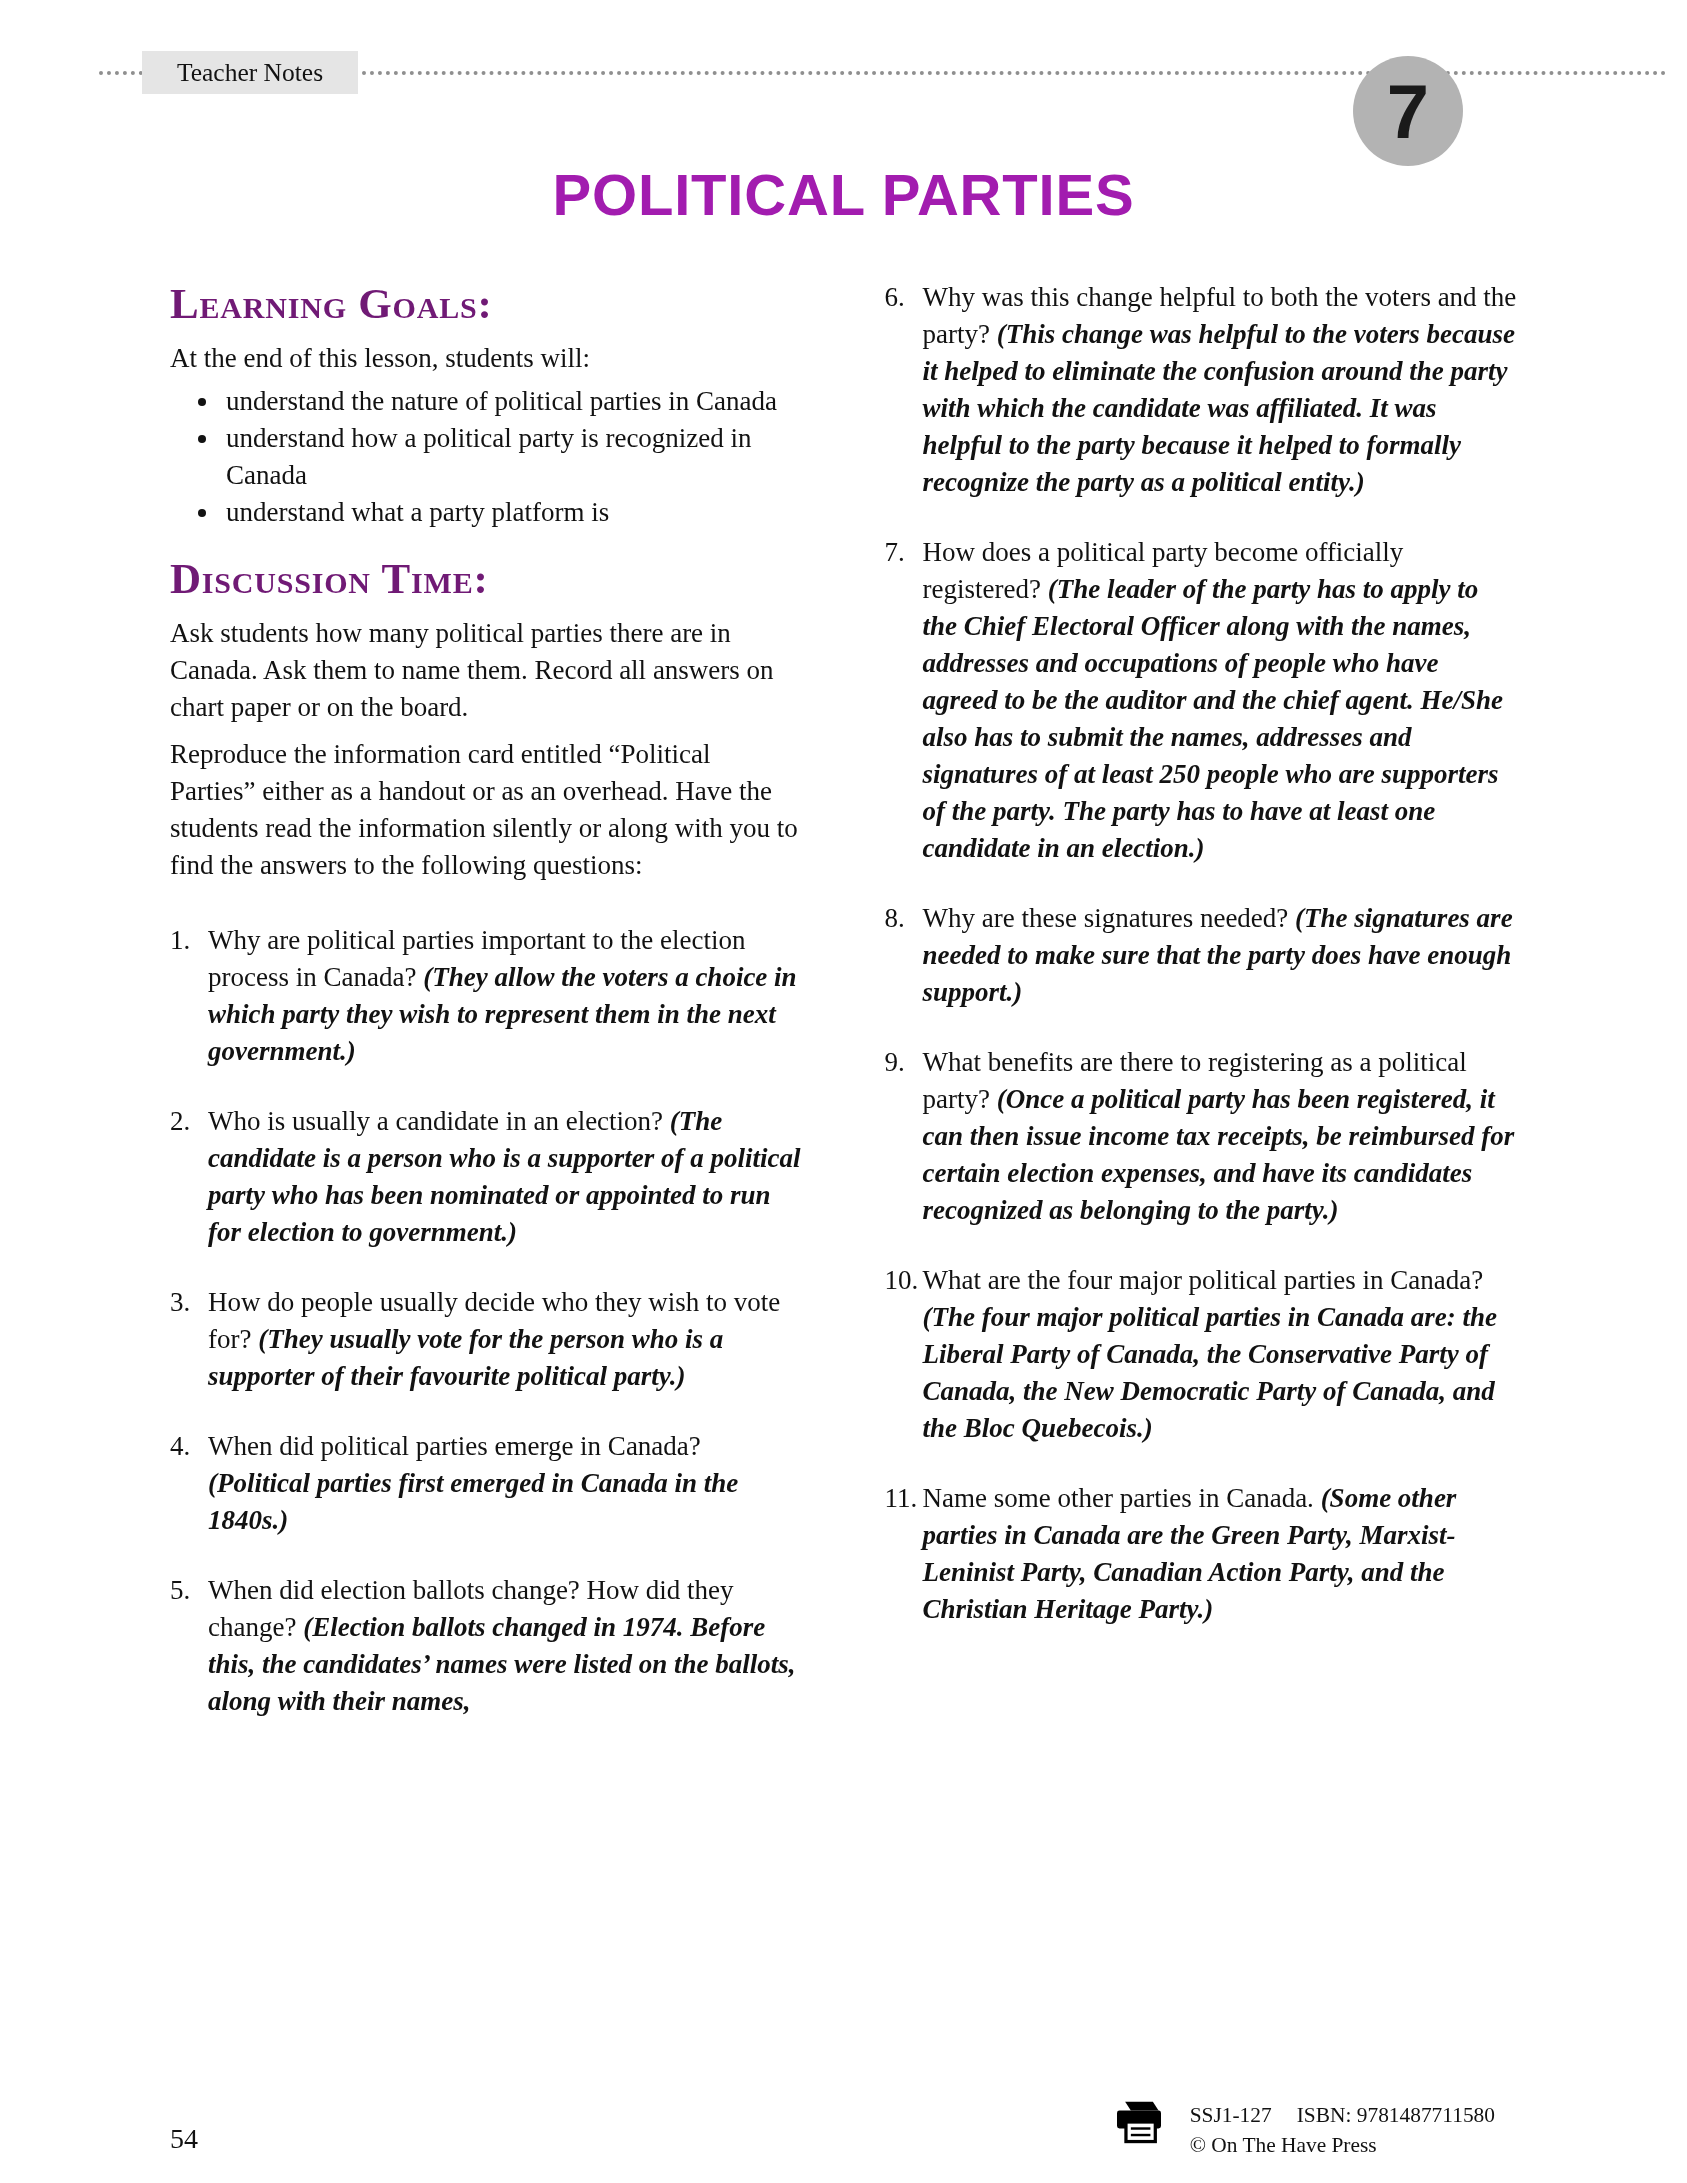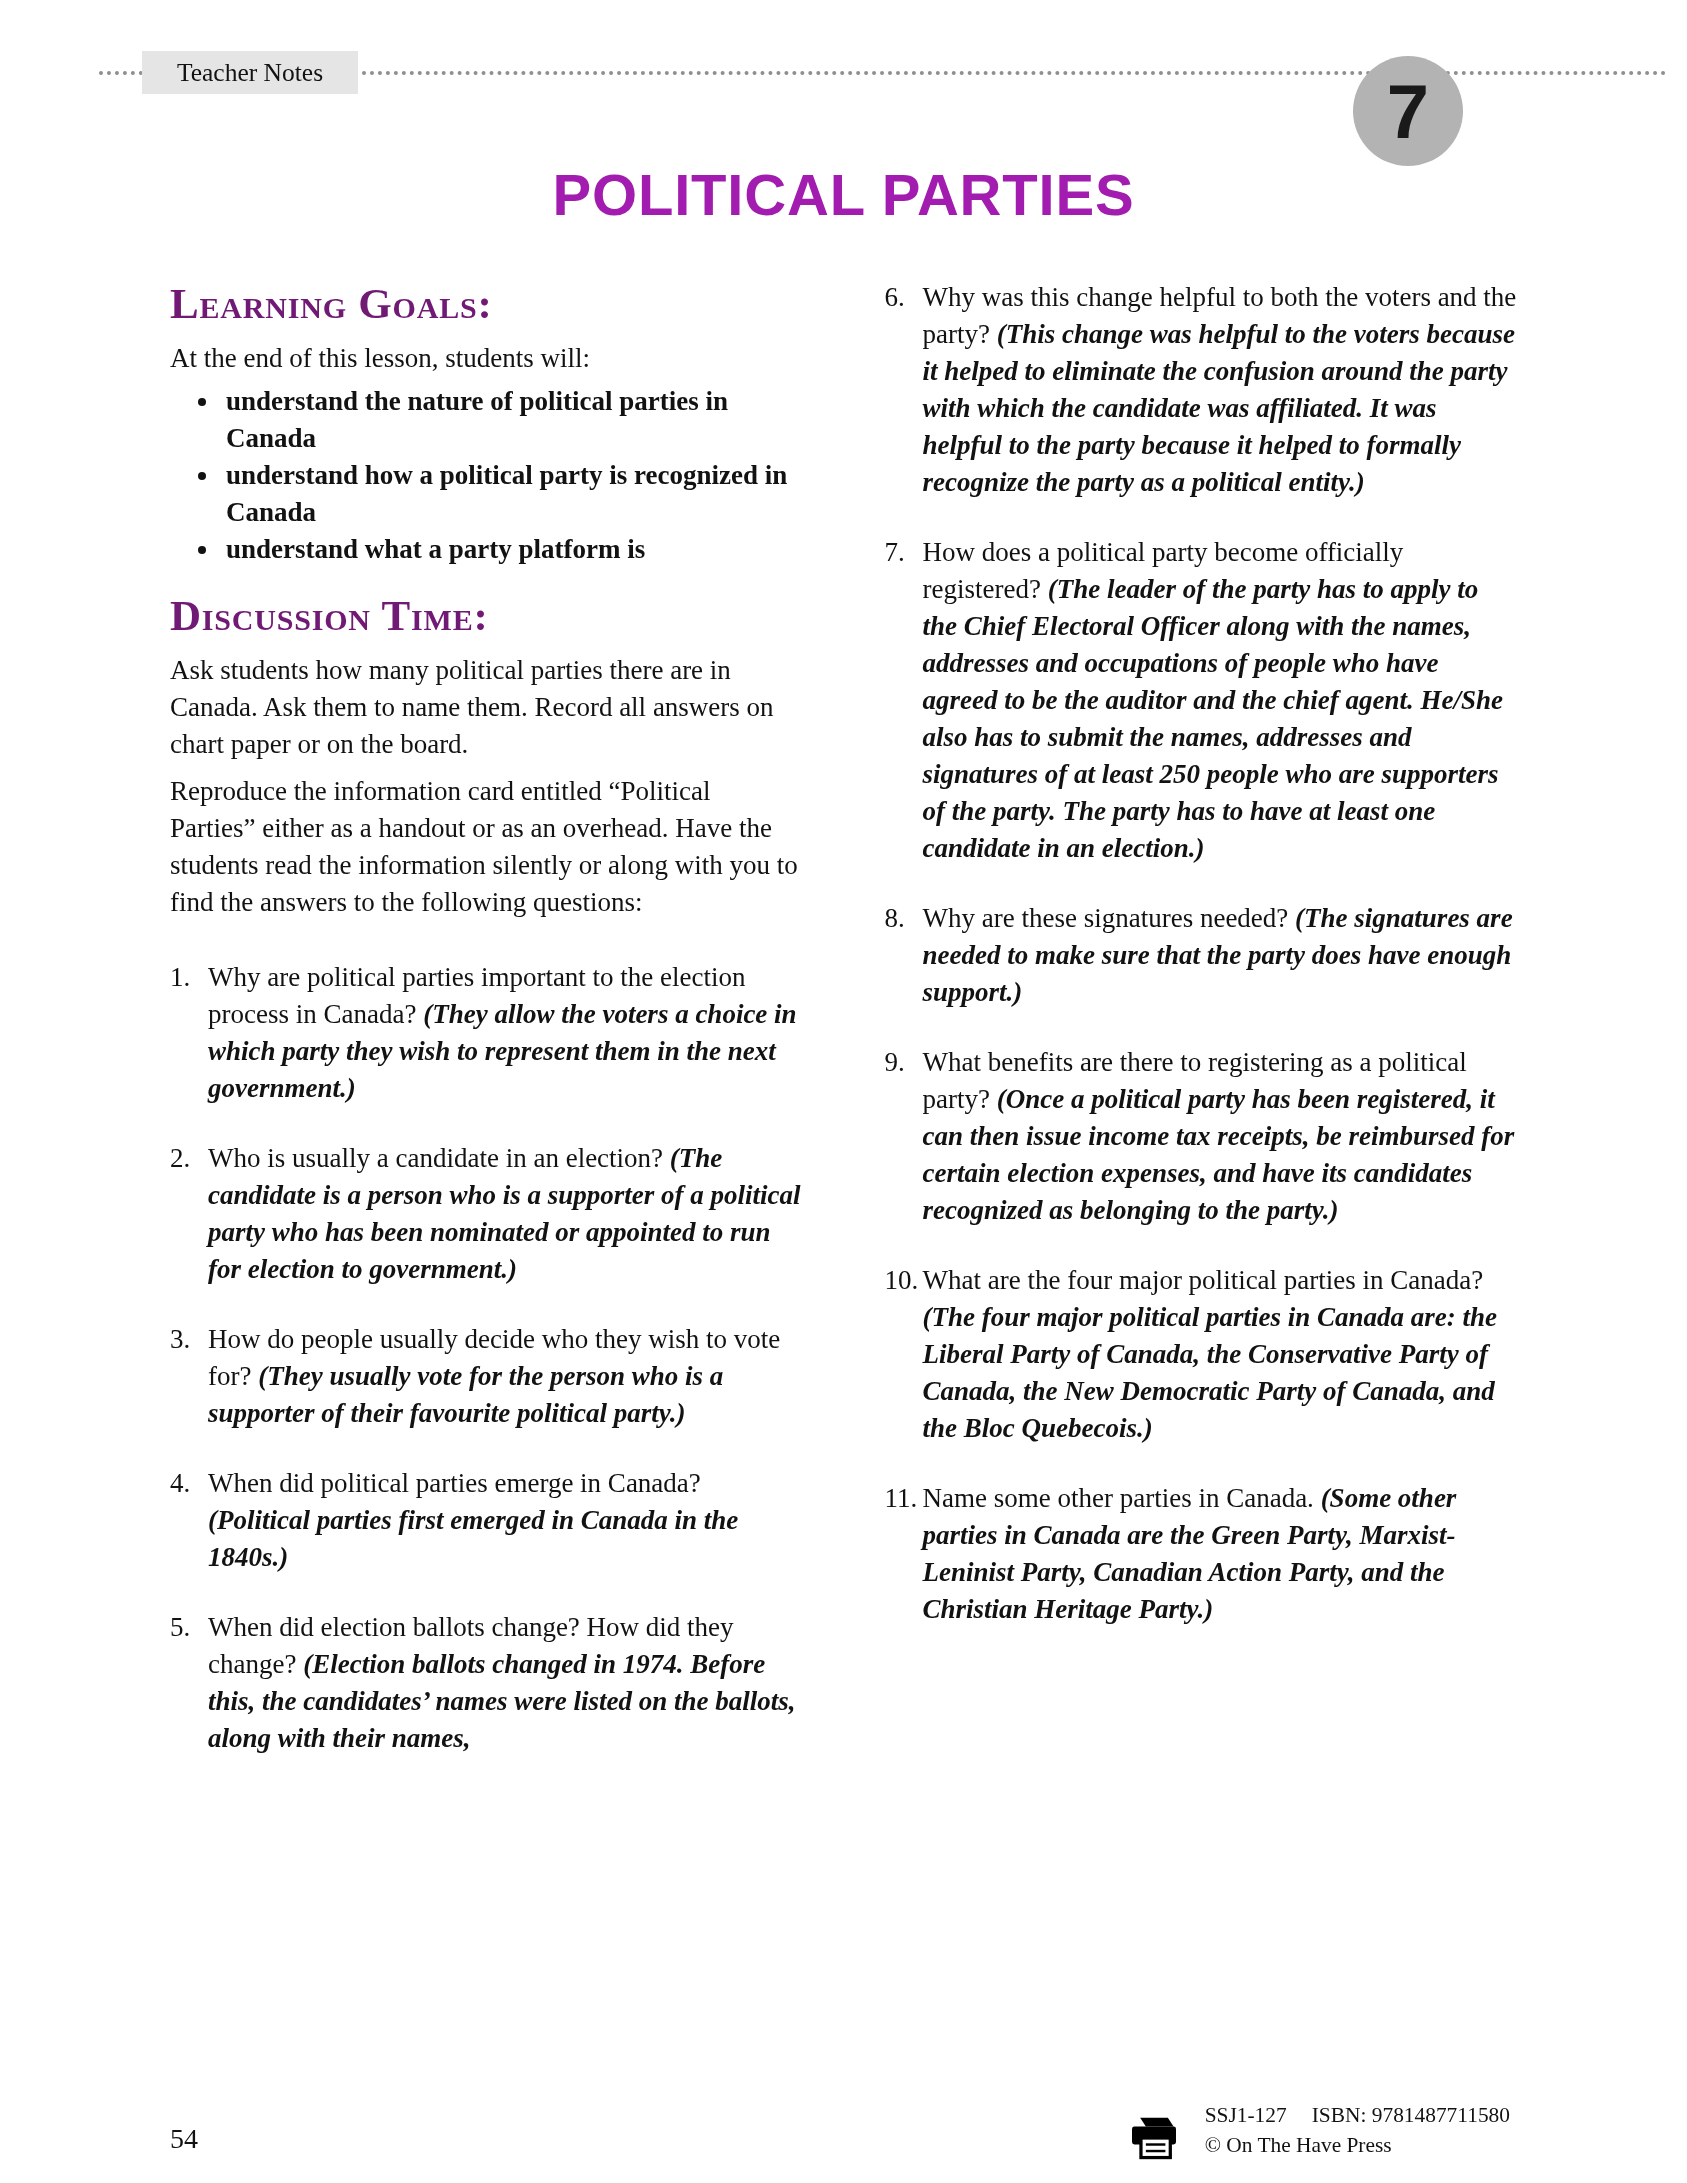--- a/index.html
+++ b/index.html
@@ -68,40 +68,40 @@
     font-size: 43px;
     line-height: 49px;
     letter-spacing: 0.8px;
     margin-bottom: 11.5px;
     color: #701a75;
   }
   .h2-spaced { margin-top: 21.4px; }
 
   .intro { margin-bottom: 6.6px; }
   ul.bullets { list-style: disc outside; padding-left: 51px; margin-bottom: 23px; }
-  ul.bullets li { padding-left: 5px; font-weight: bold; }
+  ul.bullets li { padding-left: 5px; }
   .para { margin-bottom: 10px; }
   .para-last { margin-bottom: 38px; }
 
   .q { display: flex; margin-bottom: 33px; }
   .qnum { flex: 0 0 38px; }
   .qbody { flex: 1; }
   .ans { font-weight: bold; font-style: italic; }
   .cont { margin-left: 38px; margin-bottom: 38px; }
 
   
   .page-num {
     position: absolute;
     left: 170px; bottom: 28px;
     font-size: 28px;
   }
   .footer-right {
     position: absolute;
-    right: 177px; bottom: 23px;
-    display: flex; align-items: flex-end; gap: 24px;
+    right: 192px; bottom: 23px;
+    display: flex; align-items: flex-start; gap: 24px;
   }
   .printer { display: block; }
   .pub-lines { font-size: 21.4px; line-height: 30px; }
   .pub-line-1 { display: flex; gap: 25px; }
 </style>
 </head>
 <body>
 
 <div class="page">
 

